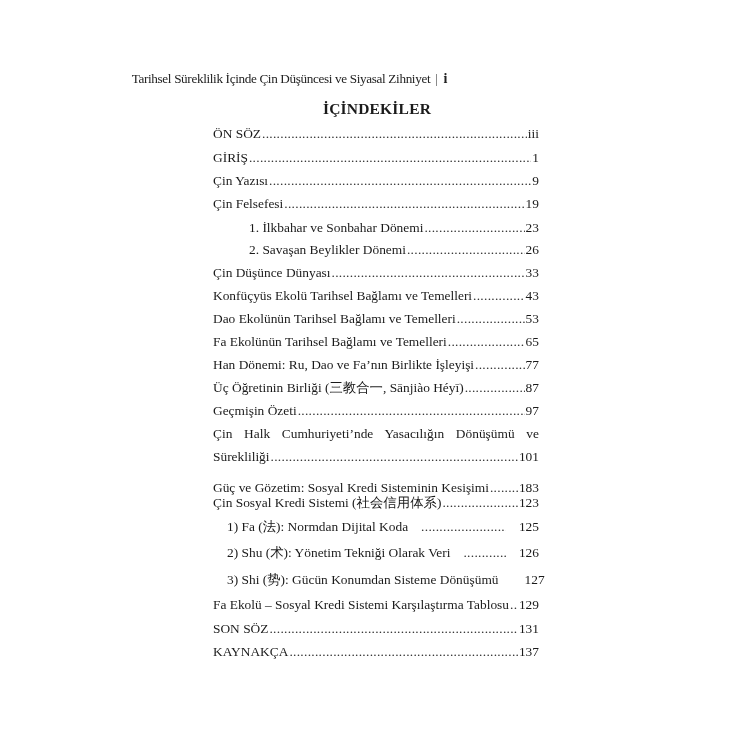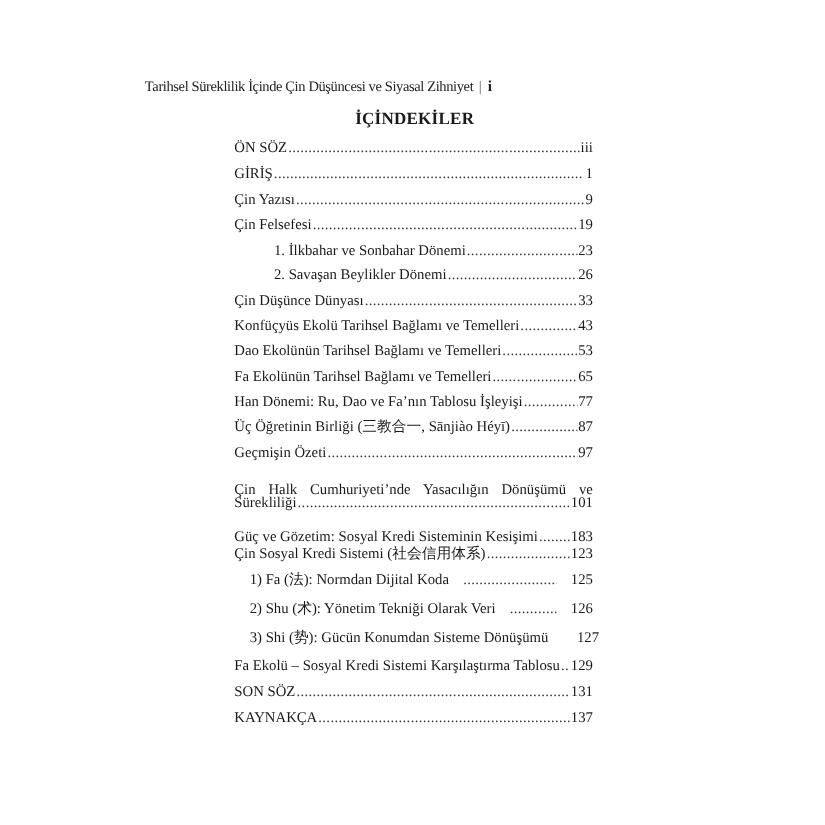--- a/index.html
+++ b/index.html
@@ -25,21 +25,21 @@
   }
   .row .label { flex: 0 0 auto; }
   .row .dots {
     flex: 1 1 auto; overflow: hidden; margin: 0 1px;
     font-size: 13.4px; letter-spacing: 0.3px; color: #333;
   }
   .row .dots::before {
     content: "..............................................................................................................................................................";
   }
   .row .page-no { flex: 0 0 auto; }
-  .row.justified .label { flex: 1 1 auto; text-align: justify; text-align-last: justify; margin-top: 11px; }
+  .row.justified .label { flex: 1 1 auto; text-align: justify; text-align-last: justify; }
   .row.lvl1 { left: 36px; }
   .row.lvl1b { left: 14px; gap: 12px; }
 </style>
 </head>
 <body>
 
 <div class="page">
 
   <div class="running-head">
     <span>Tarihsel Süreklilik İçinde Çin Düşüncesi ve Siyasal Zihniyet</span>
@@ -105,21 +105,21 @@
       <span class="page-no">53</span>
     </div>
 
     <div class="row" style="top:208px">
       <span class="label">Fa Ekolünün Tarihsel Bağlamı ve Temelleri </span>
       <span class="dots"></span>
       <span class="page-no">65</span>
     </div>
 
     <div class="row" style="top:231px">
-      <span class="label">Han Dönemi: Ru, Dao ve Fa’nın Tablosu İşleyişi </span>
+      <span class="label">Han Dönemi: Ru, Dao ve Fa’nın Birlikte İşleyişi </span>
       <span class="dots"></span>
       <span class="page-no">77</span>
     </div>
 
     <div class="row" style="top:254px">
       <span class="label">Üç Öğretinin Birliği (三教合一, Sānjiào Héyī) </span>
       <span class="dots"></span>
       <span class="page-no">87</span>
     </div>
 

